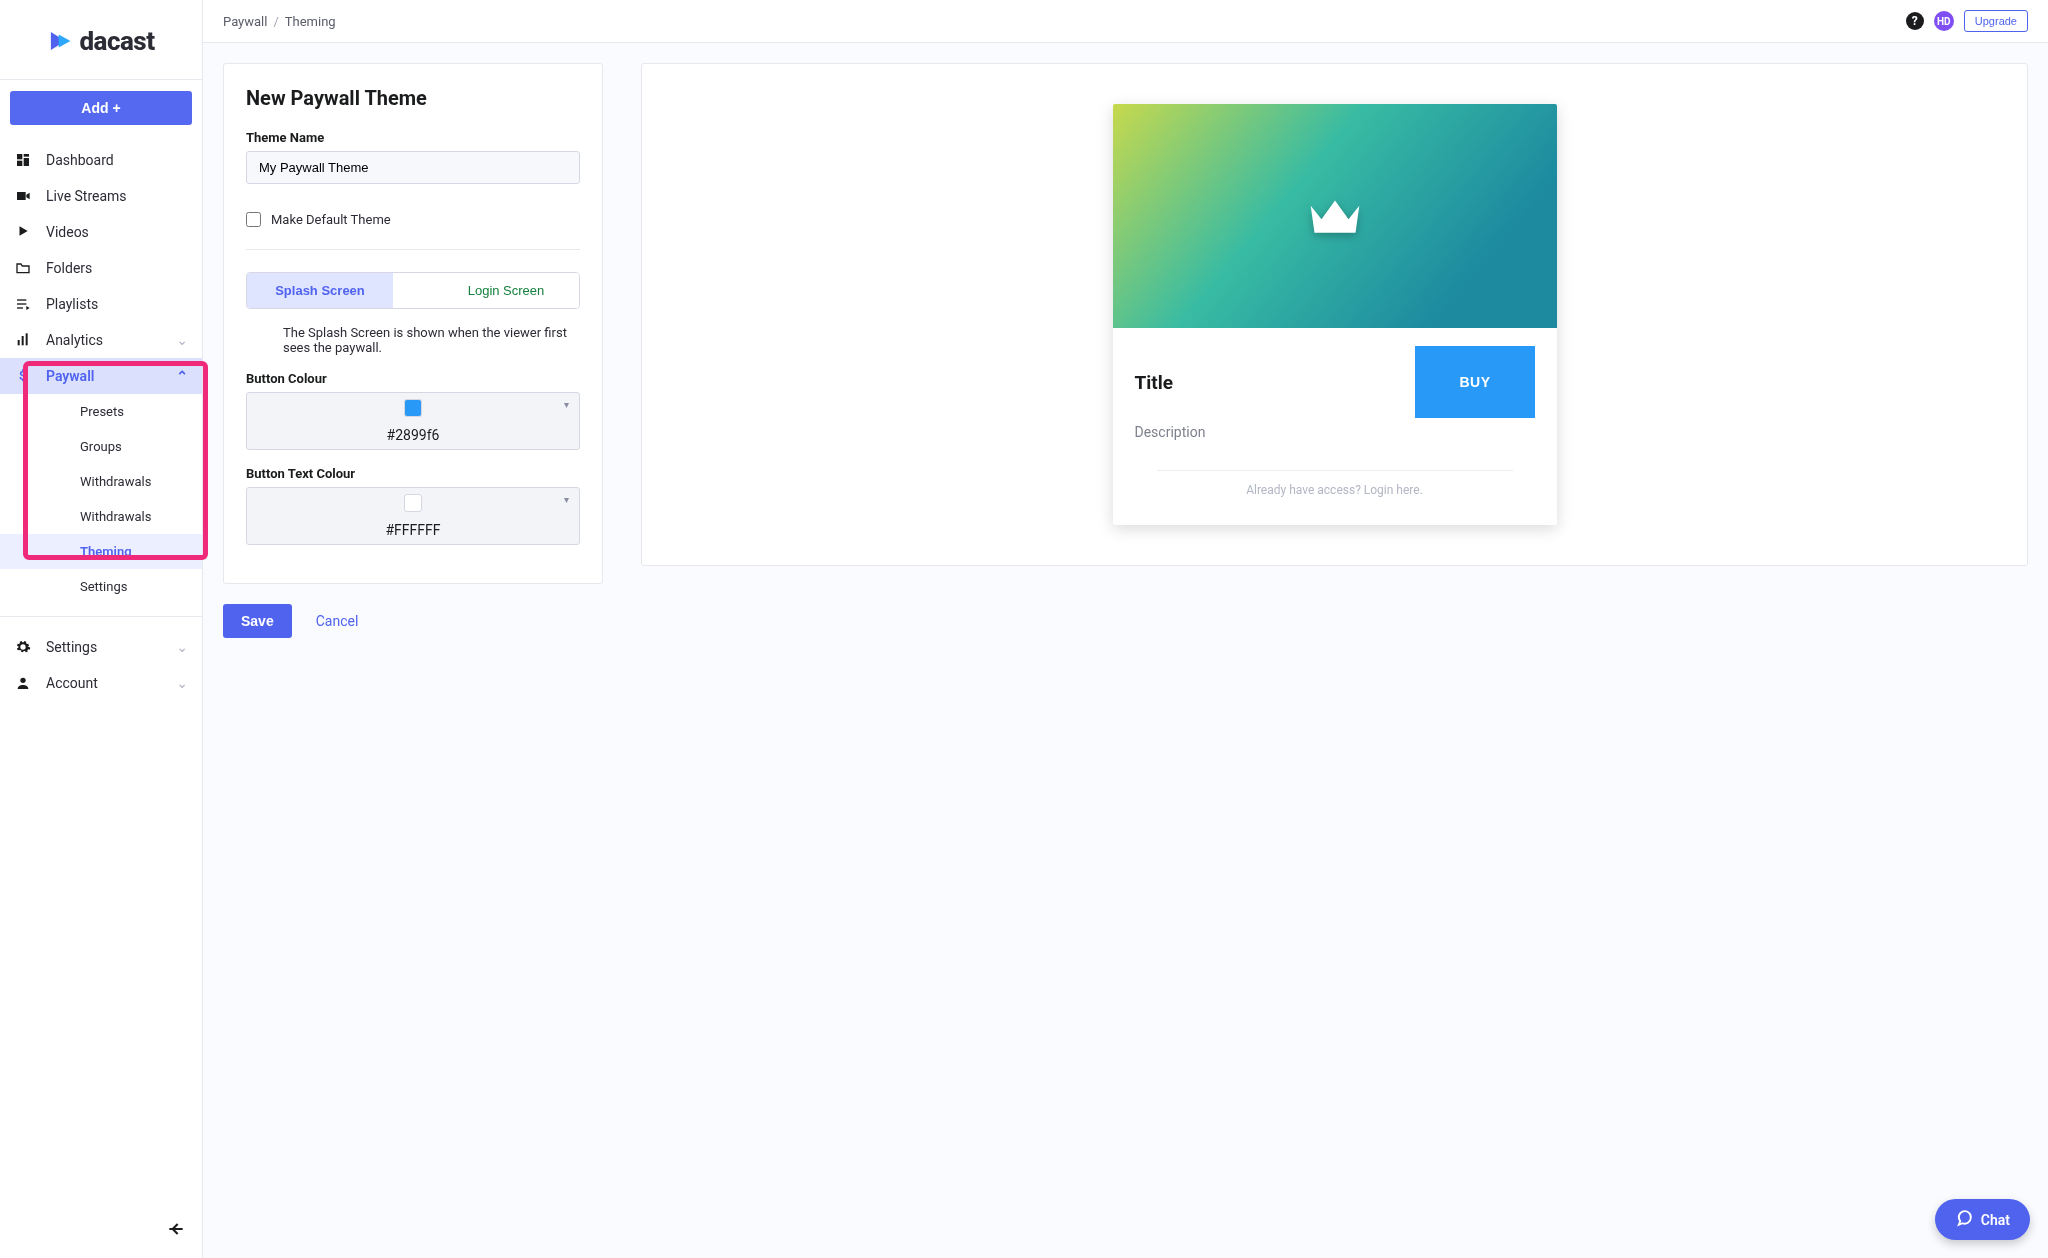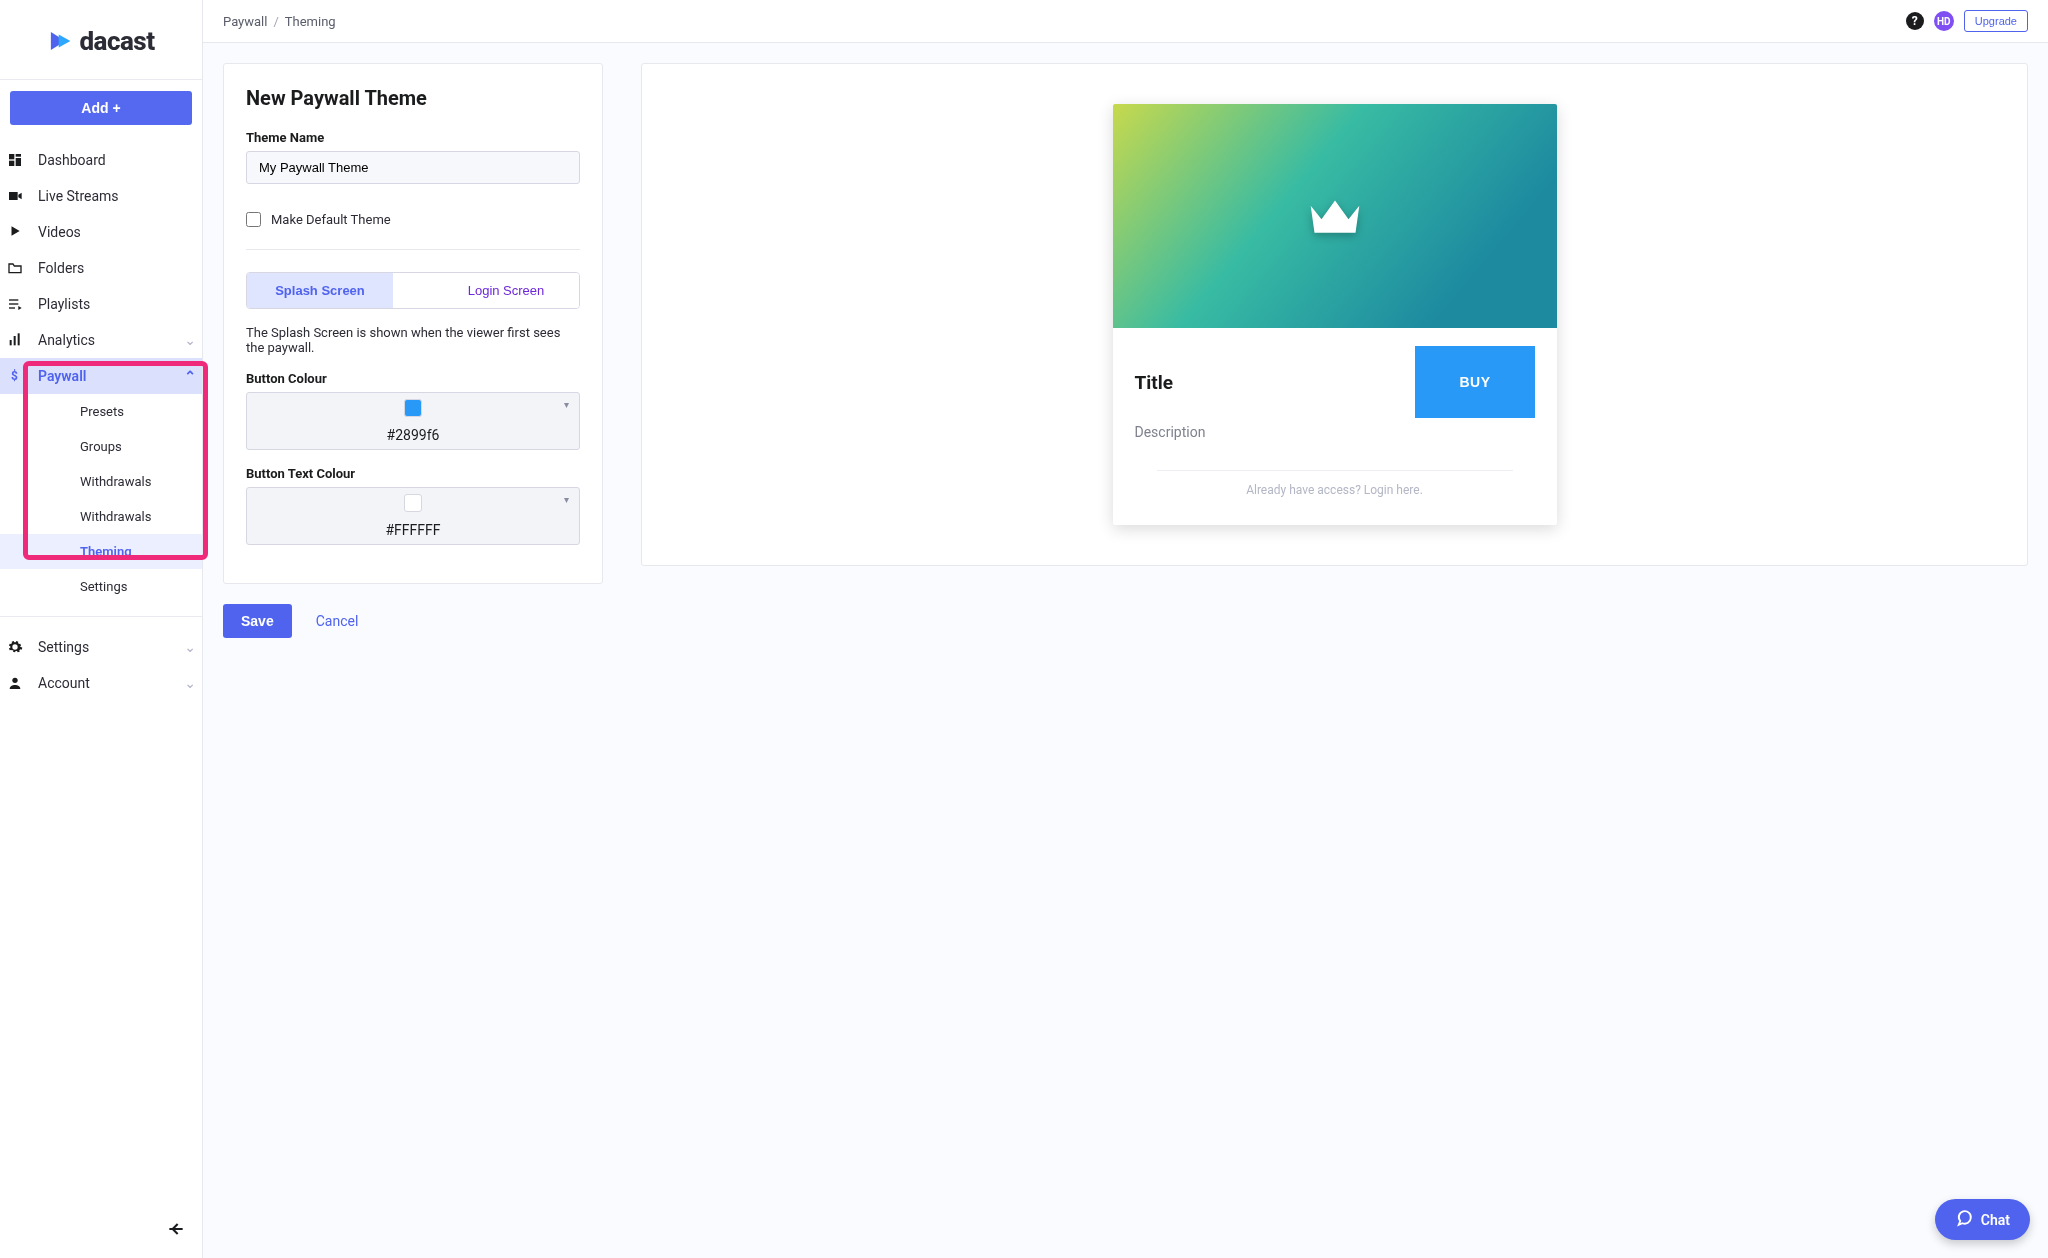--- a/index.html
+++ b/index.html
@@ -54,21 +54,21 @@
     border-radius: 3px;
     padding: 9px 0;
     font-size: 14px;
     font-weight: 600;
     cursor: pointer;
   }
   .nav { padding-top: 6px; }
   .nav-item {
     display: flex;
     align-items: flex-start;
-    padding: 10px 6px;
+    padding: 10px 14px;
     color: #2c2c36;
     cursor: pointer;
     font-size: 14px;
     gap: 14px;
     position: relative;
   }
   .nav-item .chev { margin-left: auto; color: #b3b5c8; }
   .nav-active {
     background: #dbe0fc;
     color: #4f63ef;
@@ -170,24 +170,24 @@
   .seg {
     display: flex;
     border: 1px solid #d6d7e2;
     border-radius: 4px;
     overflow: hidden;
     margin-bottom: 16px;
     gap: 40px;
   }
   .seg-btn {
     flex: 1; padding: 10px 0; text-align: center; font-size: 13px; cursor: pointer;
-    background: #fff; border: none; color: #6d28d9;
+    background: #fff; border: none; color: #15803d;
   }
   .seg-btn.active { background: #dfe4ff; color: #4f63ef; font-weight: 700; }
-  .desc { font-size: 13px; color: #2c2c36; margin-bottom: 16px; }
+  .desc { font-size: 13px; color: #2c2c36; margin-bottom: 16px; margin-left: 37px; }
 
   .color-select {
     display: flex; align-items: center; gap: 10px;
     border: 1px solid #d6d7e2; background: #f3f4f8; border-radius: 3px;
     padding: 6px 10px; margin-bottom: 16px; position: relative; cursor: pointer; flex-direction: column;
   }
   .swatch { width: 18px; height: 18px; border-radius: 3px; border: 1px solid #d6d7e2; }
   .sel-chev { position: absolute; right: 10px; color: #8a8d9f; font-size: 10px; }
 
   .action-row { display: flex; align-items: center; gap: 24px; padding: 20px 0 0 0; }

